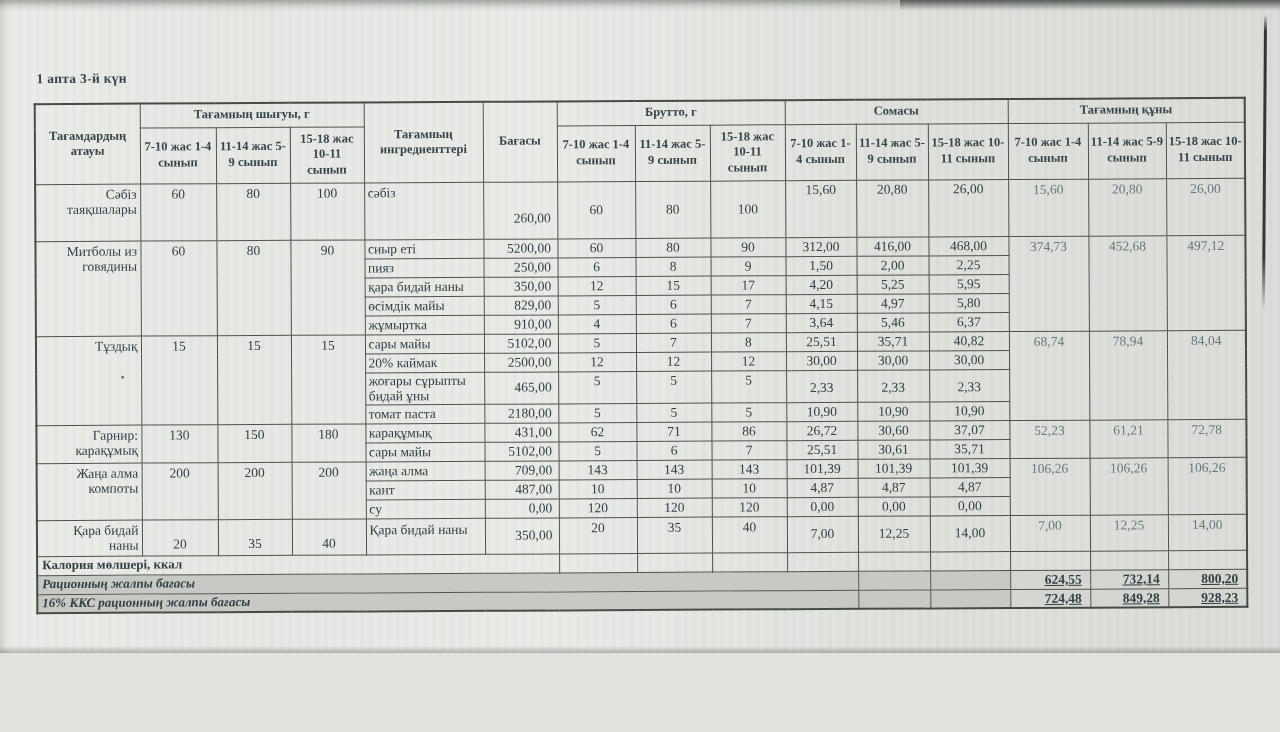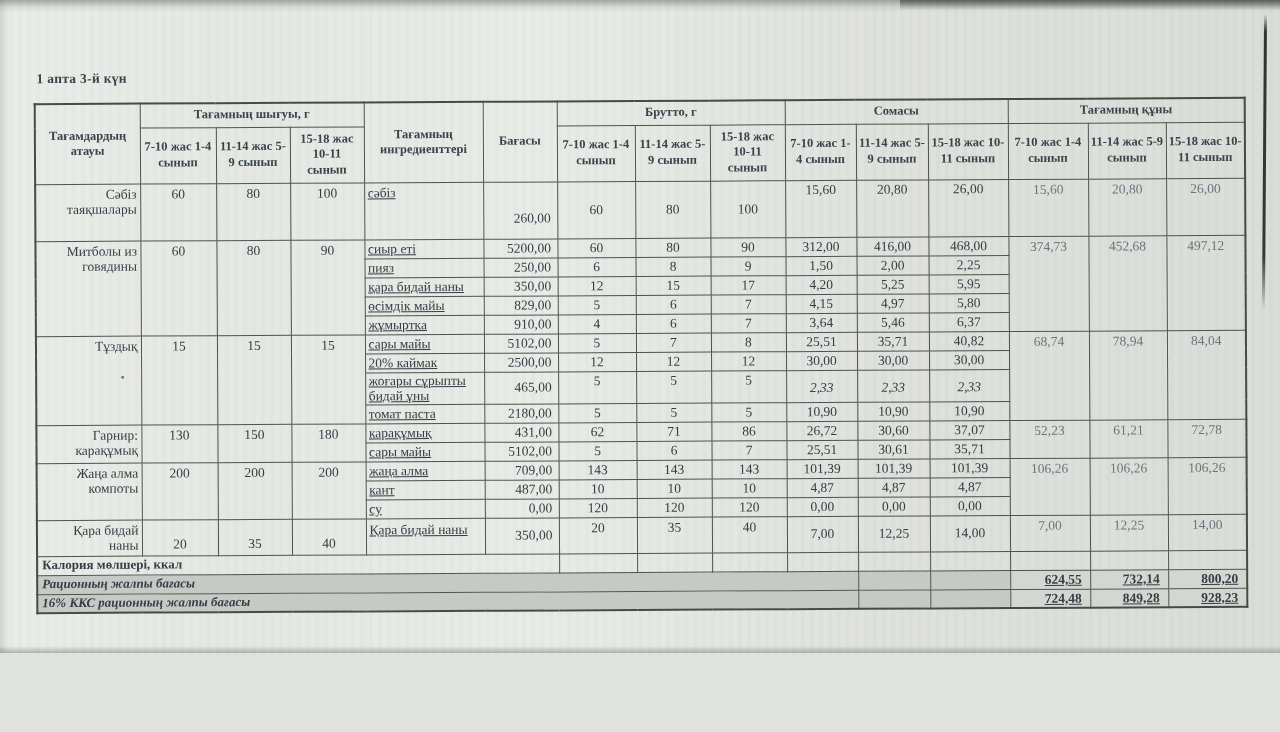--- a/index.html
+++ b/index.html
@@ -63,32 +63,32 @@
   thead tr.h1{height:24px;}
   thead tr.h2{height:56px;}
   .menu td{
     font-size:13.5px;line-height:1.15;padding:0 3px;vertical-align:middle;
   }
   tbody tr{height:19px;}
   tr.dish-0{height:57px;}
   tr.dish-5{height:34px;}
   td.dish-name{vertical-align:top;text-align:right;padding:2px 3px;}
   td.out{vertical-align:top;text-align:center;padding-top:2px;}
-  td.ing{text-align:left;text-decoration:underline;}
+  td.ing{text-align:left;}
   tr.dish-0 td.ing{vertical-align:top;padding-top:2px;}
   tr.dish-5 td.ing{vertical-align:top;padding-top:3px;}
   td.price{text-align:right;padding-right:6px;}
   tr.dish-0 td.price{vertical-align:bottom;padding-bottom:12px;}
   td.brutto{text-align:center;}
   tr.dish-0 td.brutto{vertical-align:middle;}
   tr.dish-2.ing-2 td.brutto{vertical-align:top;padding-top:1px;}
   tr.dish-5 td.brutto{vertical-align:top;padding-top:2px;}
   td.sum{text-align:center;}
   tr.dish-0 td.sum{vertical-align:top;padding-top:1px;}
-  tr.dish-2.ing-2 td.sum{vertical-align:bottom;padding-bottom:6px;font-style:italic;}
+  tr.dish-2.ing-2 td.sum{vertical-align:bottom;padding-bottom:6px;}
   td.cost{vertical-align:top;text-align:center;padding-top:2px;}
   .faded{color:rgba(74,89,99,0.78);}
   tr.footer{height:19px;}
   td.footer-label{font-weight:bold;text-align:left;padding-left:4px;font-size:13px;}
   tr.footer-1 td.footer-label, tr.footer-2 td.footer-label{font-style:italic;}
   tr.shaded td{background:#c7cac4;}
   tr.shaded td.footer-val{background:#d4d7d1;}
   td.footer-val{font-weight:bold;text-align:right;padding-right:8px;text-decoration:underline;}
   tr.dish-5 td.out{vertical-align:bottom;padding-bottom:3px;}
   .pen-dot{

